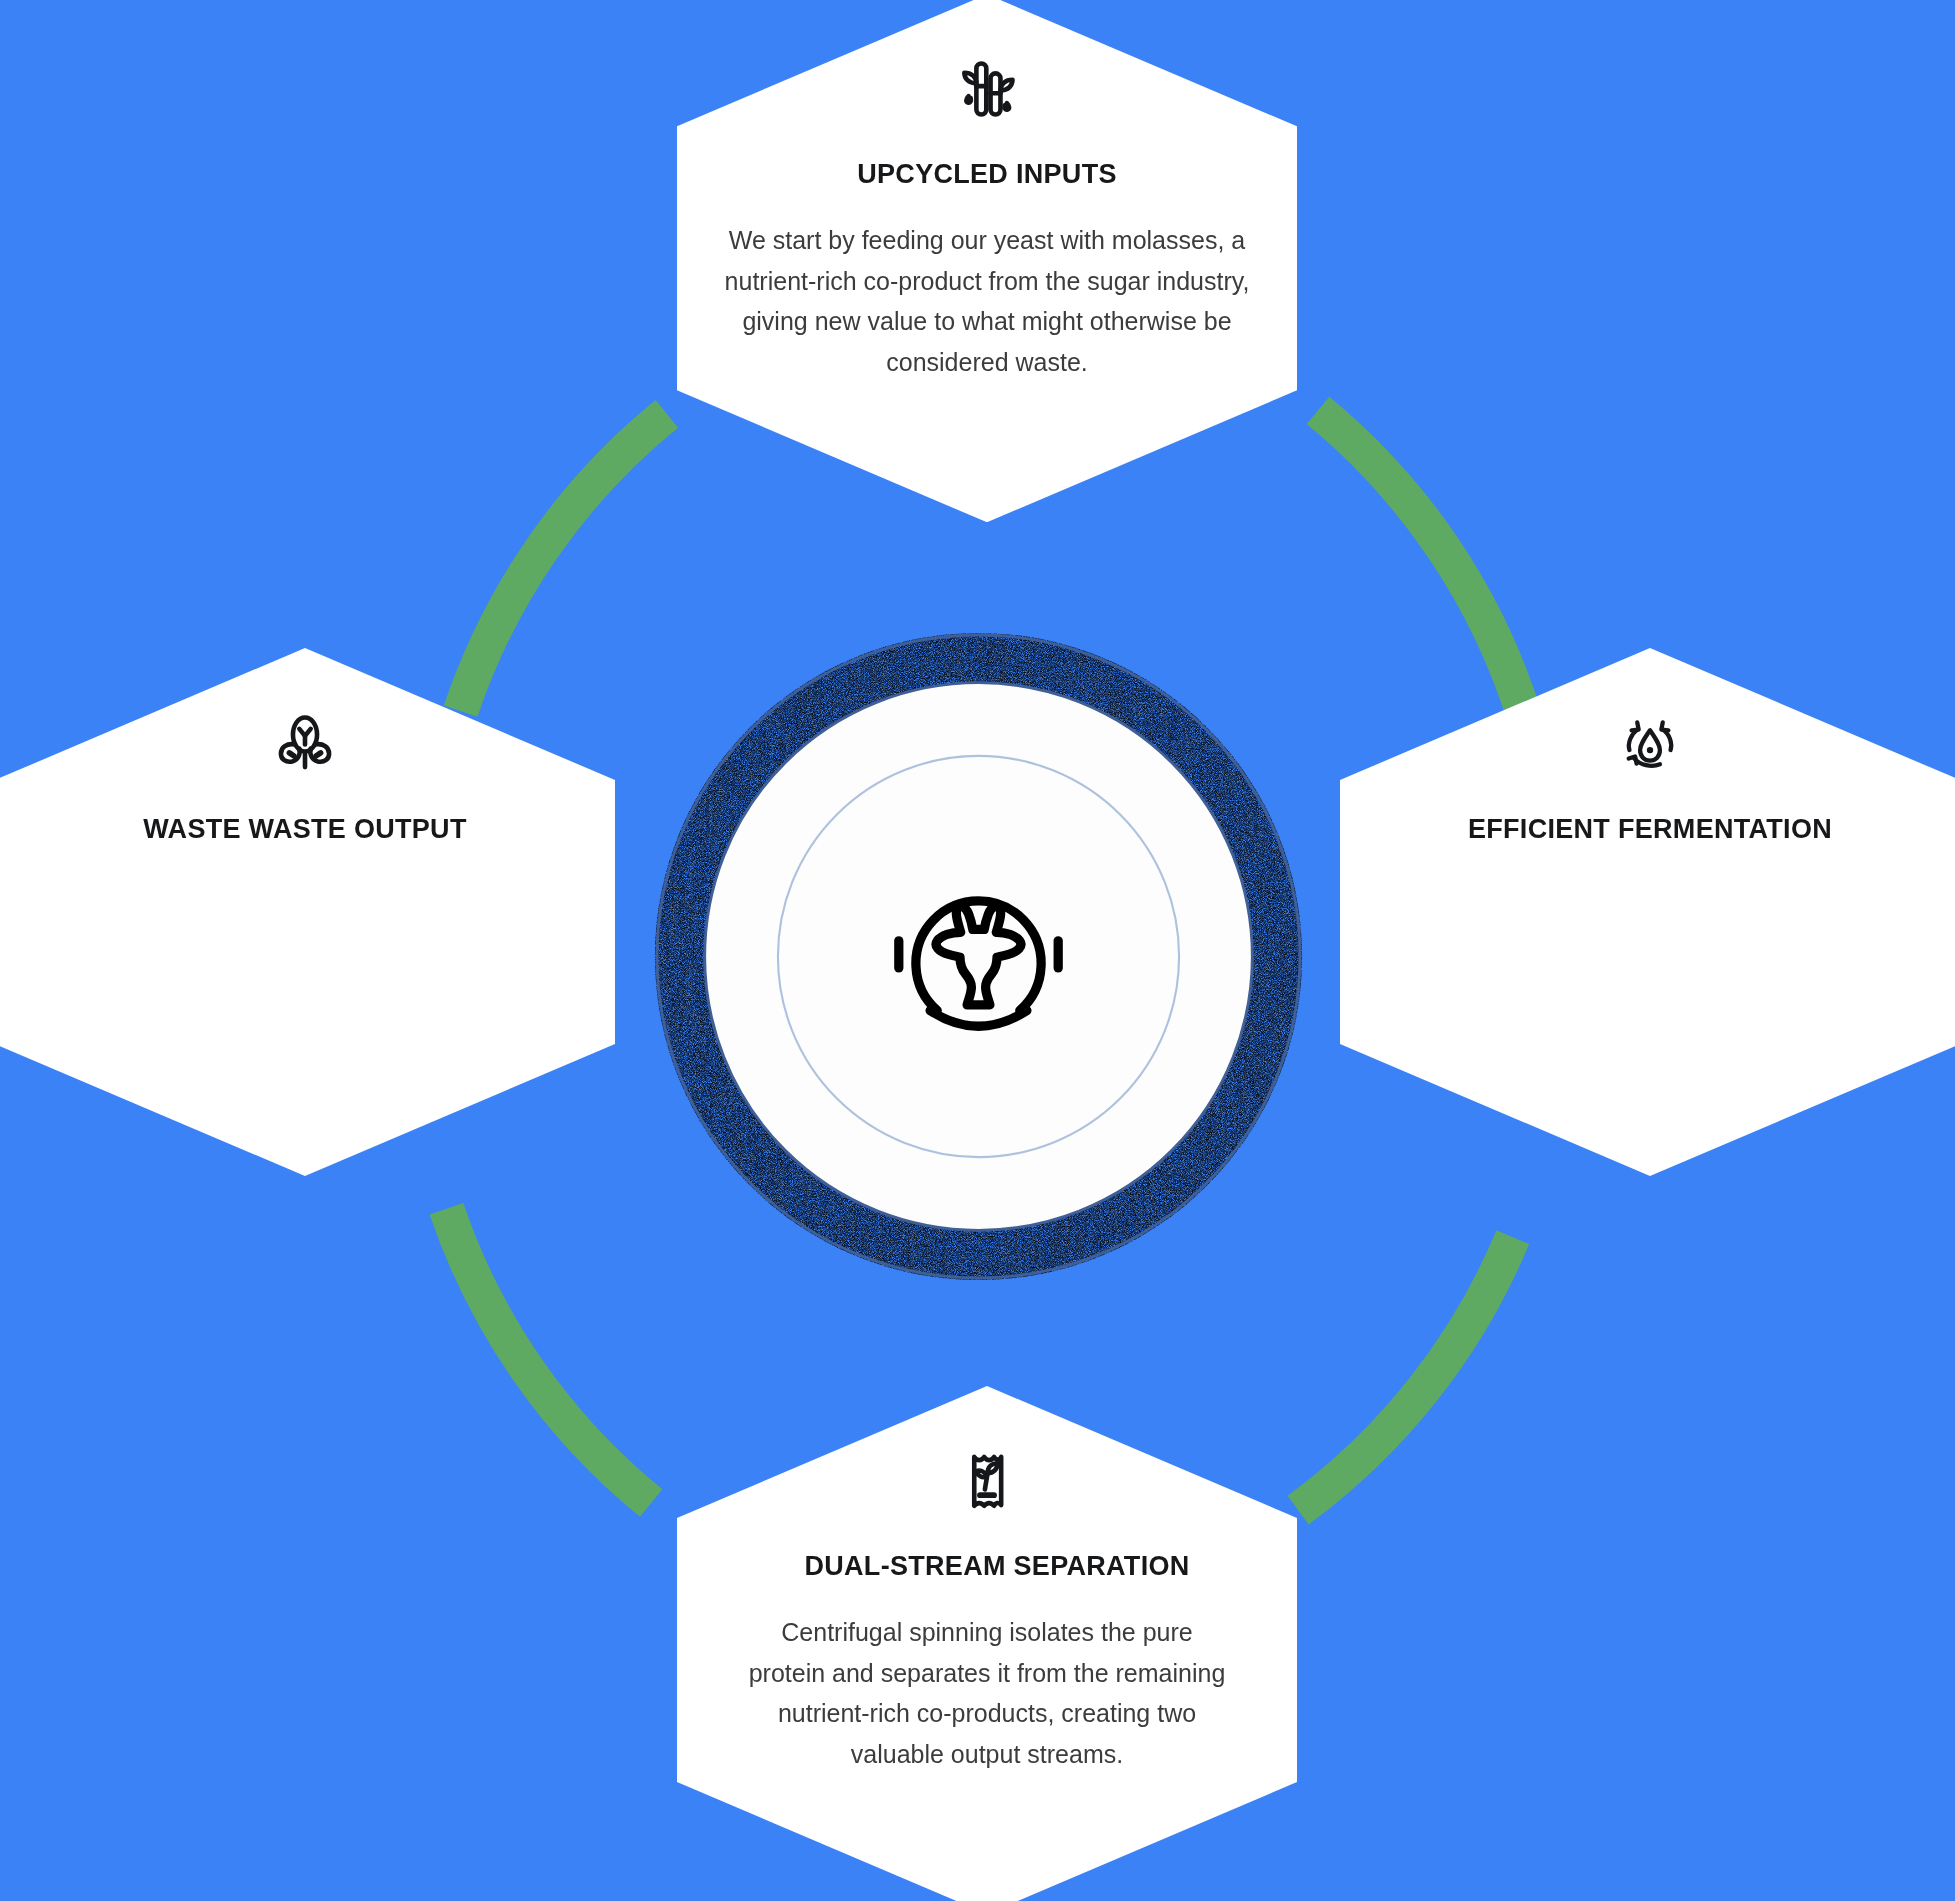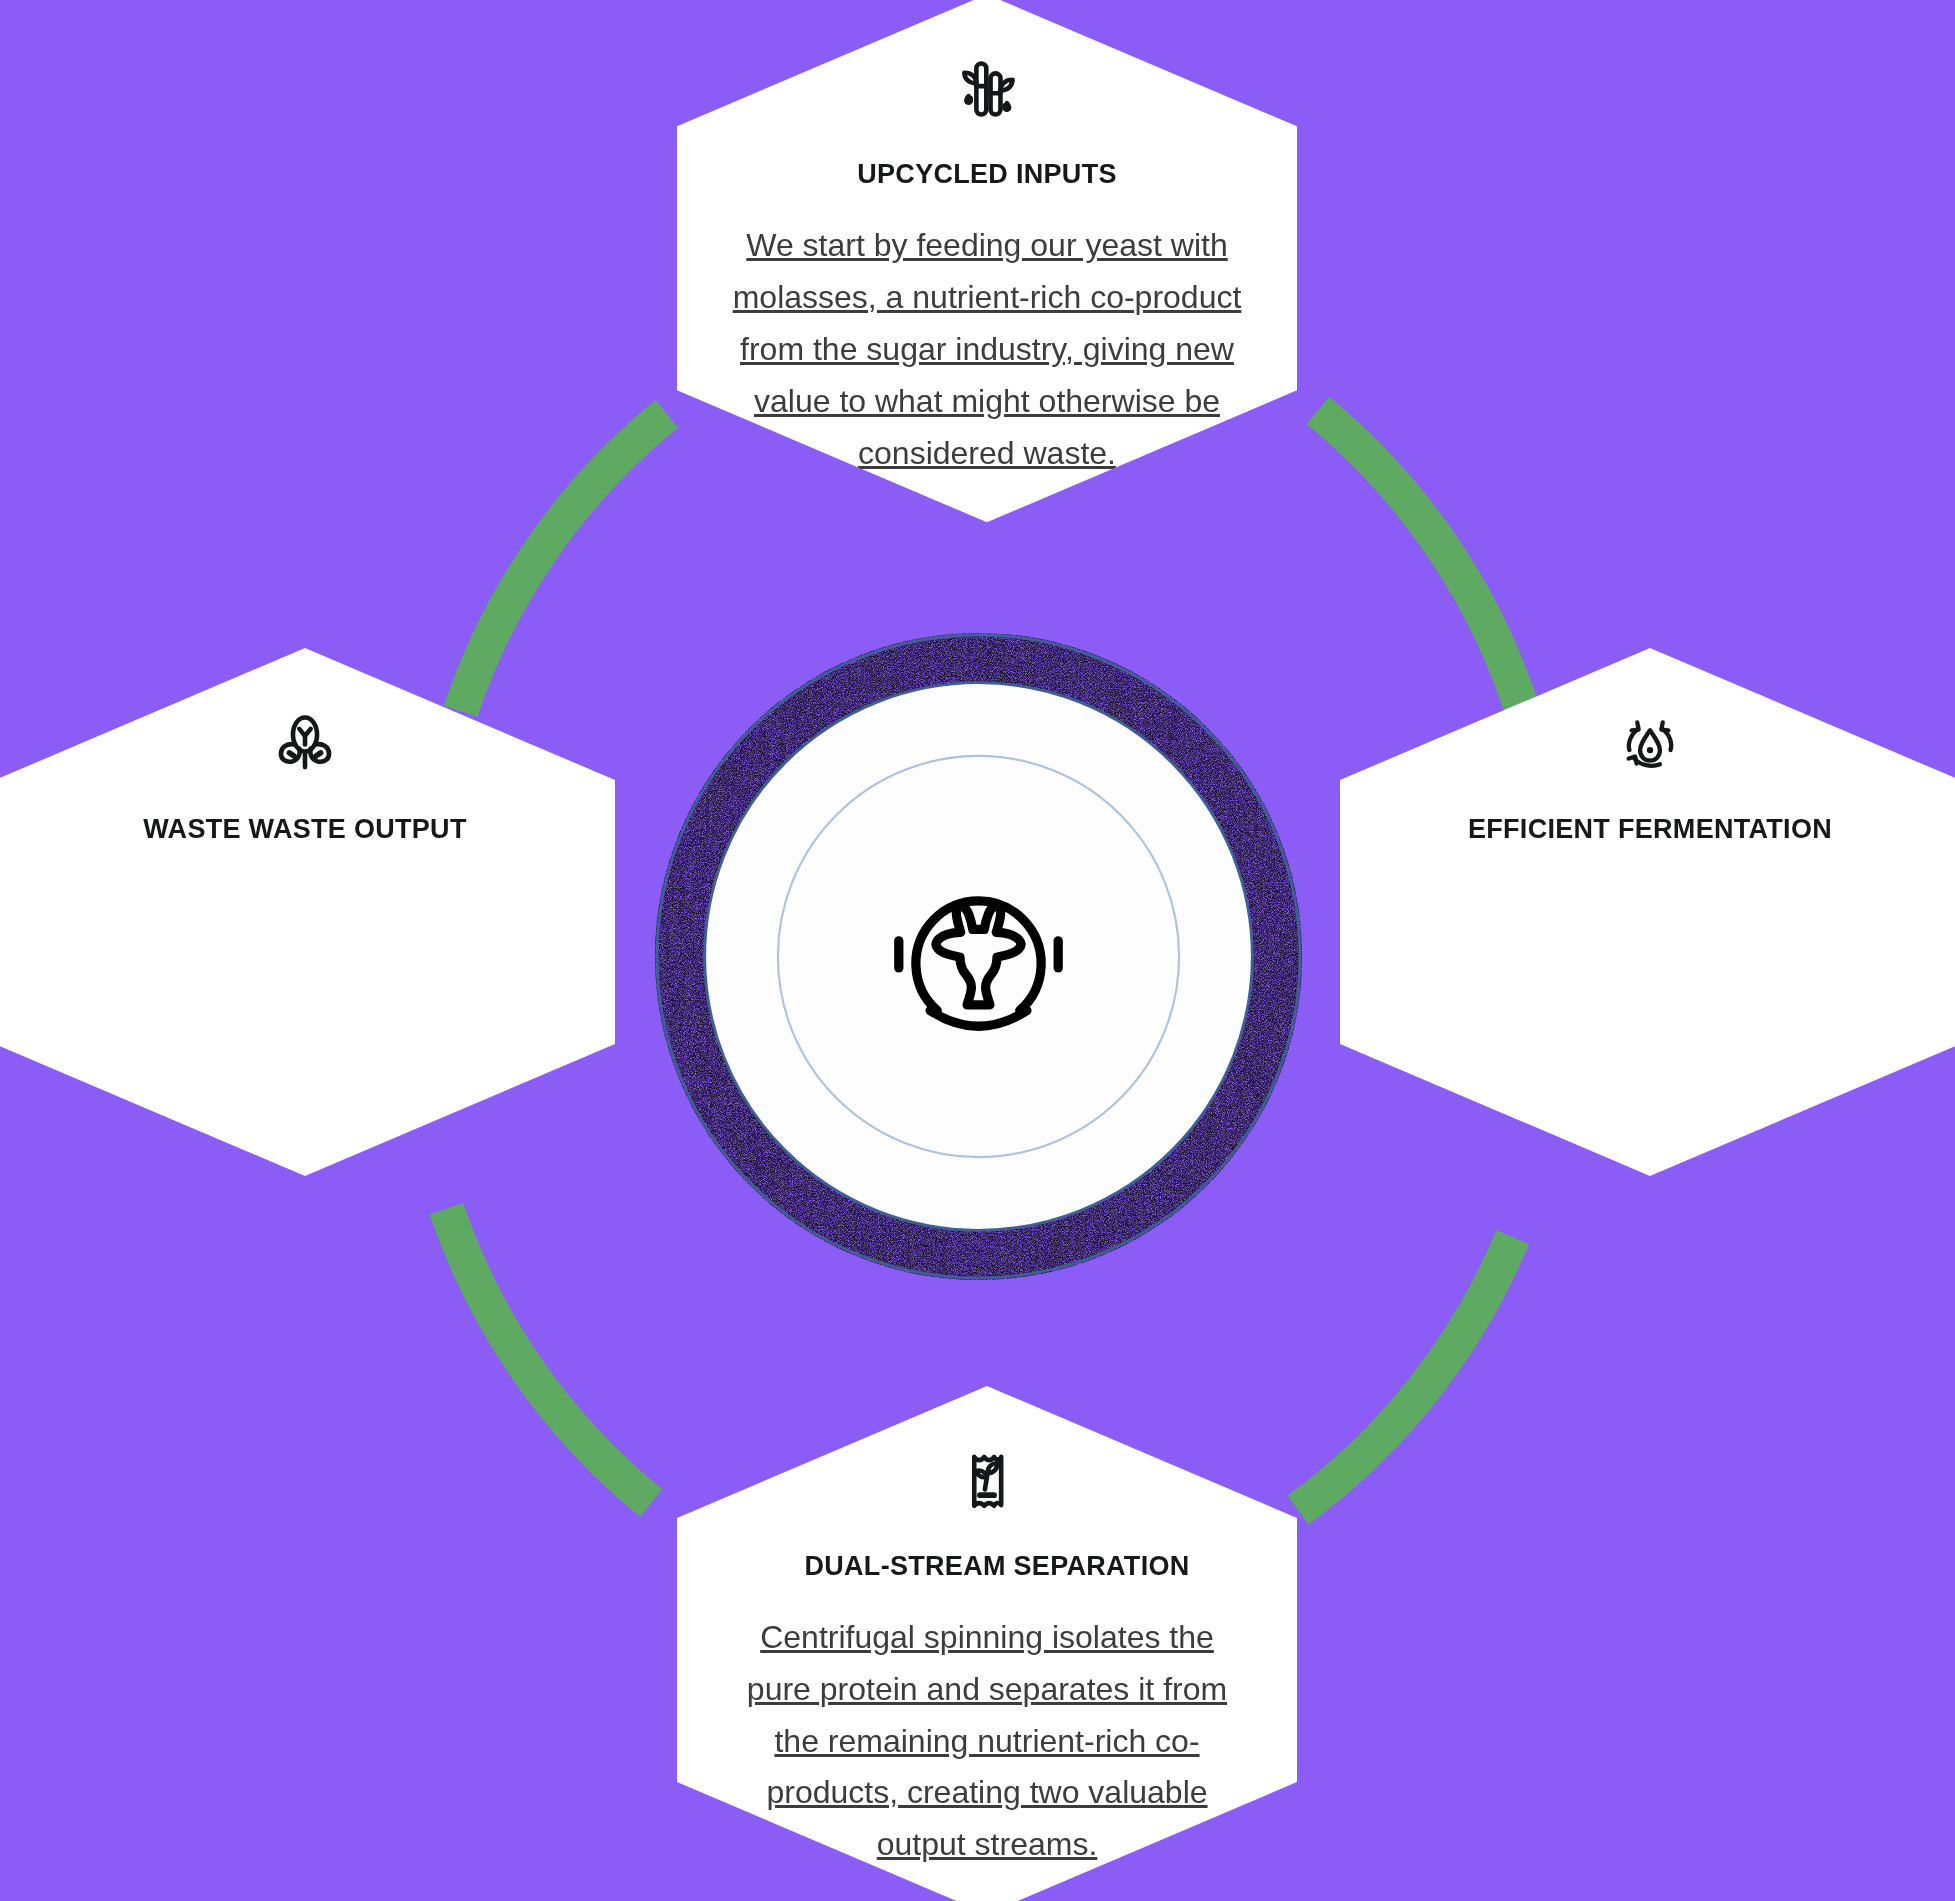--- a/index.html
+++ b/index.html
@@ -1,21 +1,21 @@
 <!DOCTYPE html>
 <html style="font-size:11.4px"><head>
 <meta charset="utf-8">
 <style>
   html,body{margin:0;padding:0;background:#000;}
   body{
     width:1955px;height:1902px;
     font-family:"Liberation Sans", sans-serif;
     overflow:hidden;position:relative;
   }
-  #stage{position:absolute;inset:0;width:1955px;height:1902px;background:#8b5cf6;}
+  #stage{position:absolute;inset:0;width:1955px;height:1902px;background:#3b82f6;}
 
   
   .arc-layer{position:absolute;left:0;top:0;width:1955px;height:1902px;pointer-events:none;}
 
   
   .center-wrap{
     position:absolute;left:978px;top:956px;
     width:0;height:0;
   }
   .center-svg{position:absolute;left:-348px;top:-348px;width:697px;height:697px;}
@@ -45,26 +45,25 @@
   }
   .hex-title{
     font-size:27px;
     font-weight:700;
     letter-spacing:0.3px;
     color:#17181a;
     text-align:center;
     white-space:nowrap;
   }
   .hex-body{
-    font-size:32px;
+    font-size:25px;
     line-height:1.62;
     color:#3c3c3e;
     text-align:center;
     font-weight:400;
-    text-decoration:underline;
   }
 
   
   #hex-top{
     left:677px;top:-5.7px;width:620px;height:528px;
   }
   #hex-top .hex-inner{padding-top:61px;}
   #hex-top .hex-title{margin-top:36px;}
   #hex-top .hex-body{margin-top:30px;width:526px;}
 

